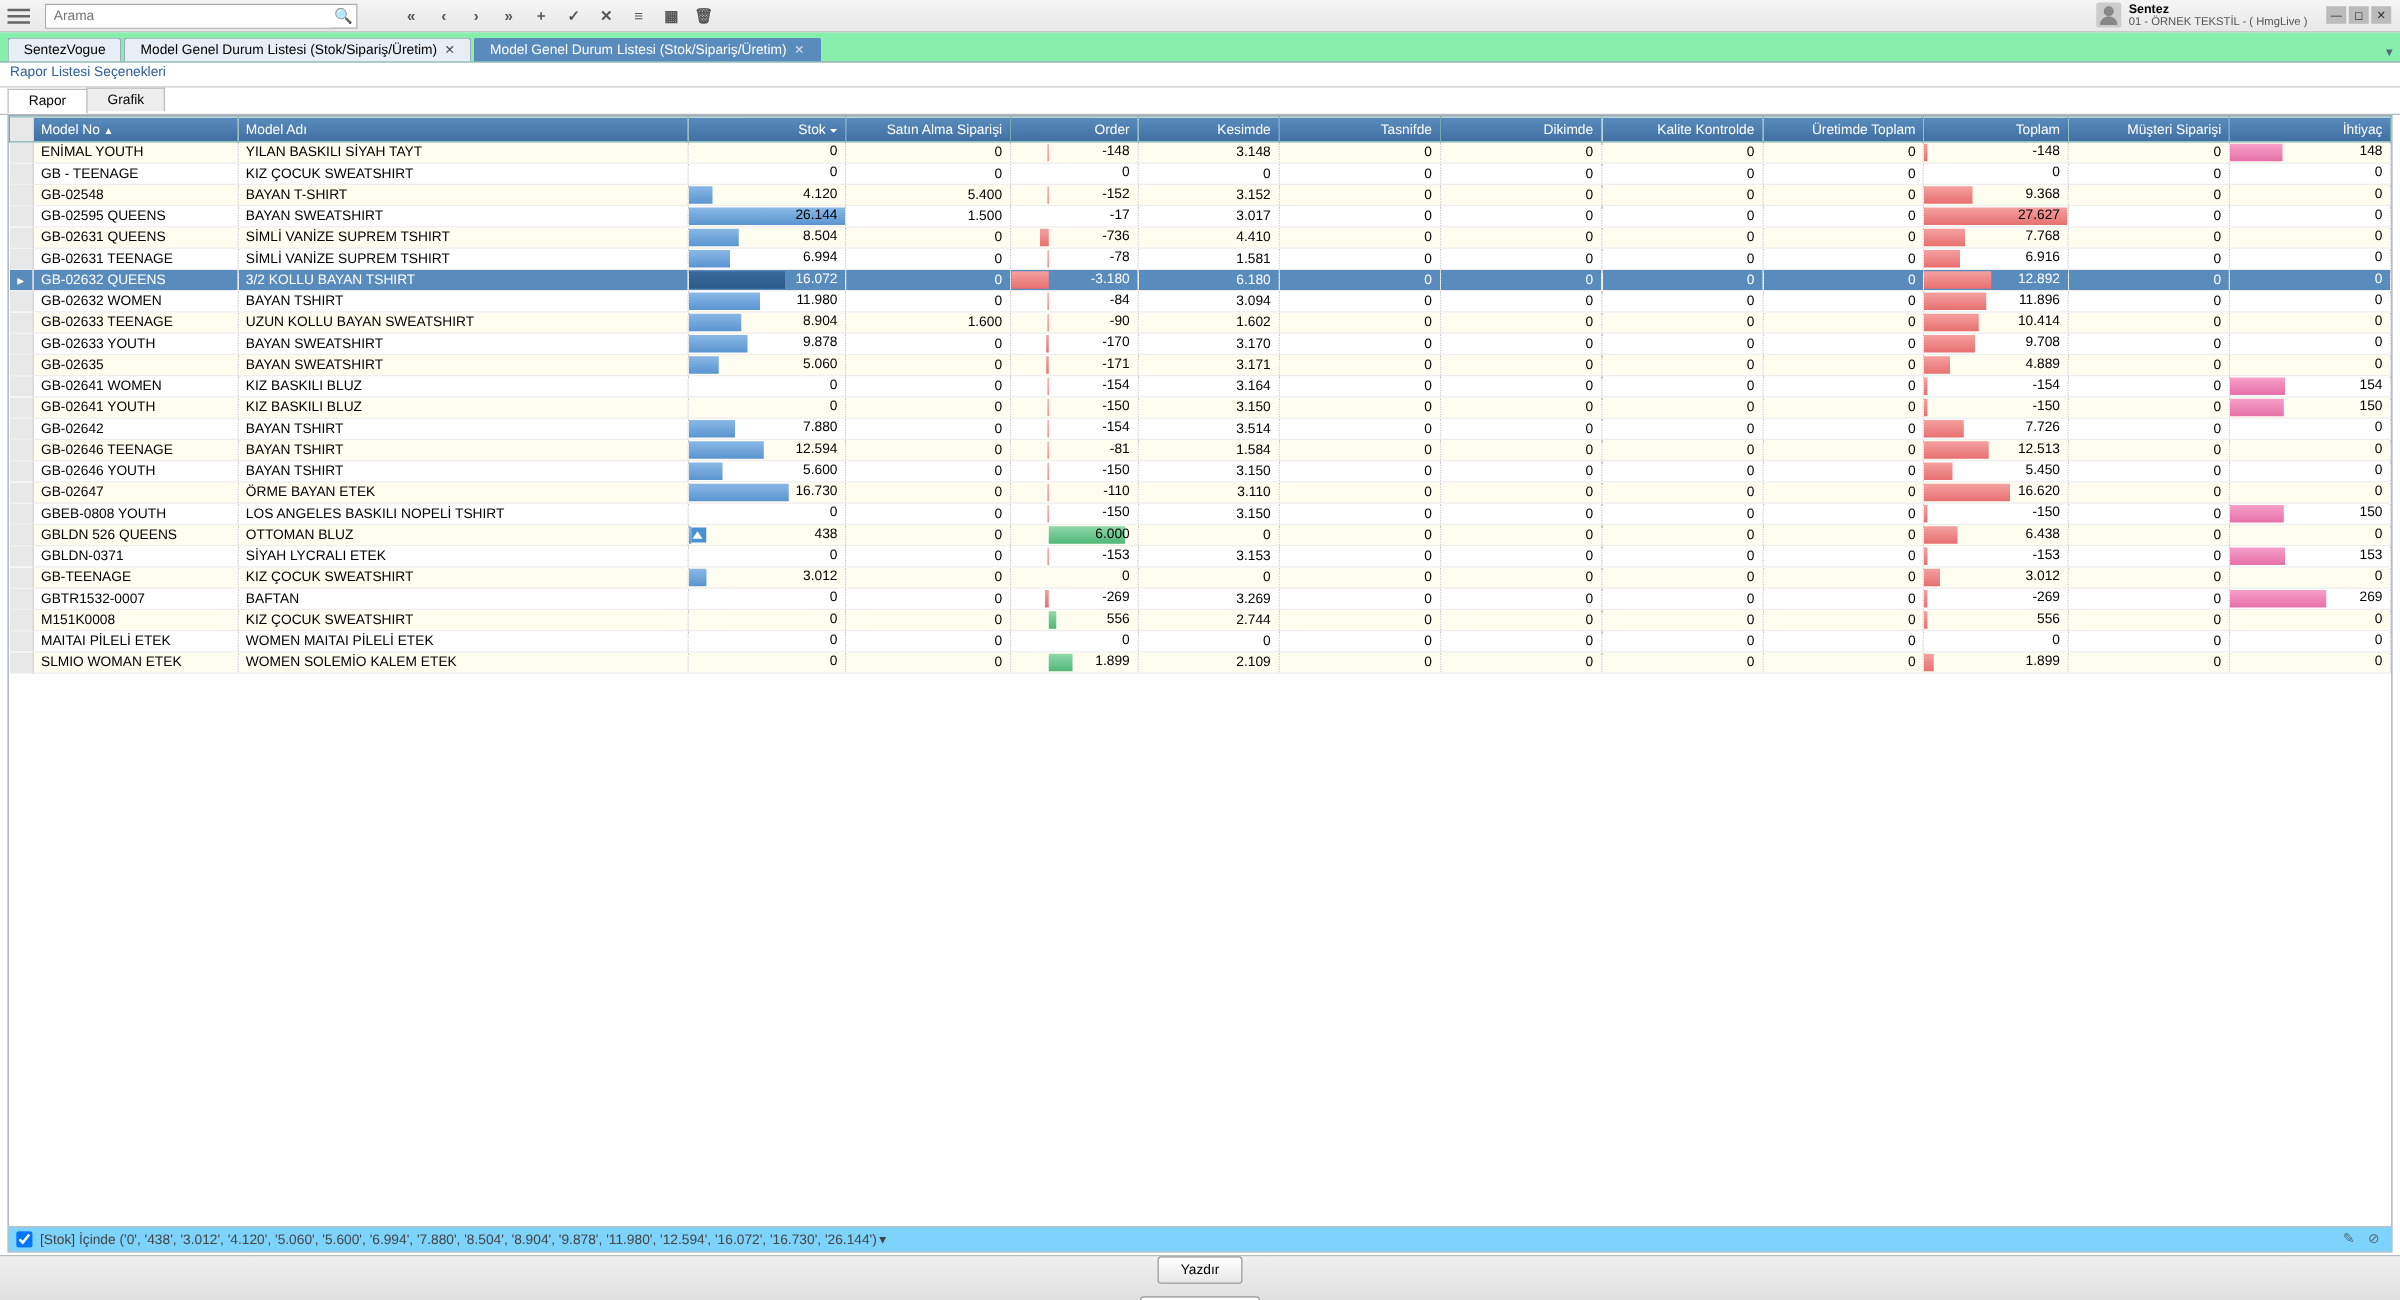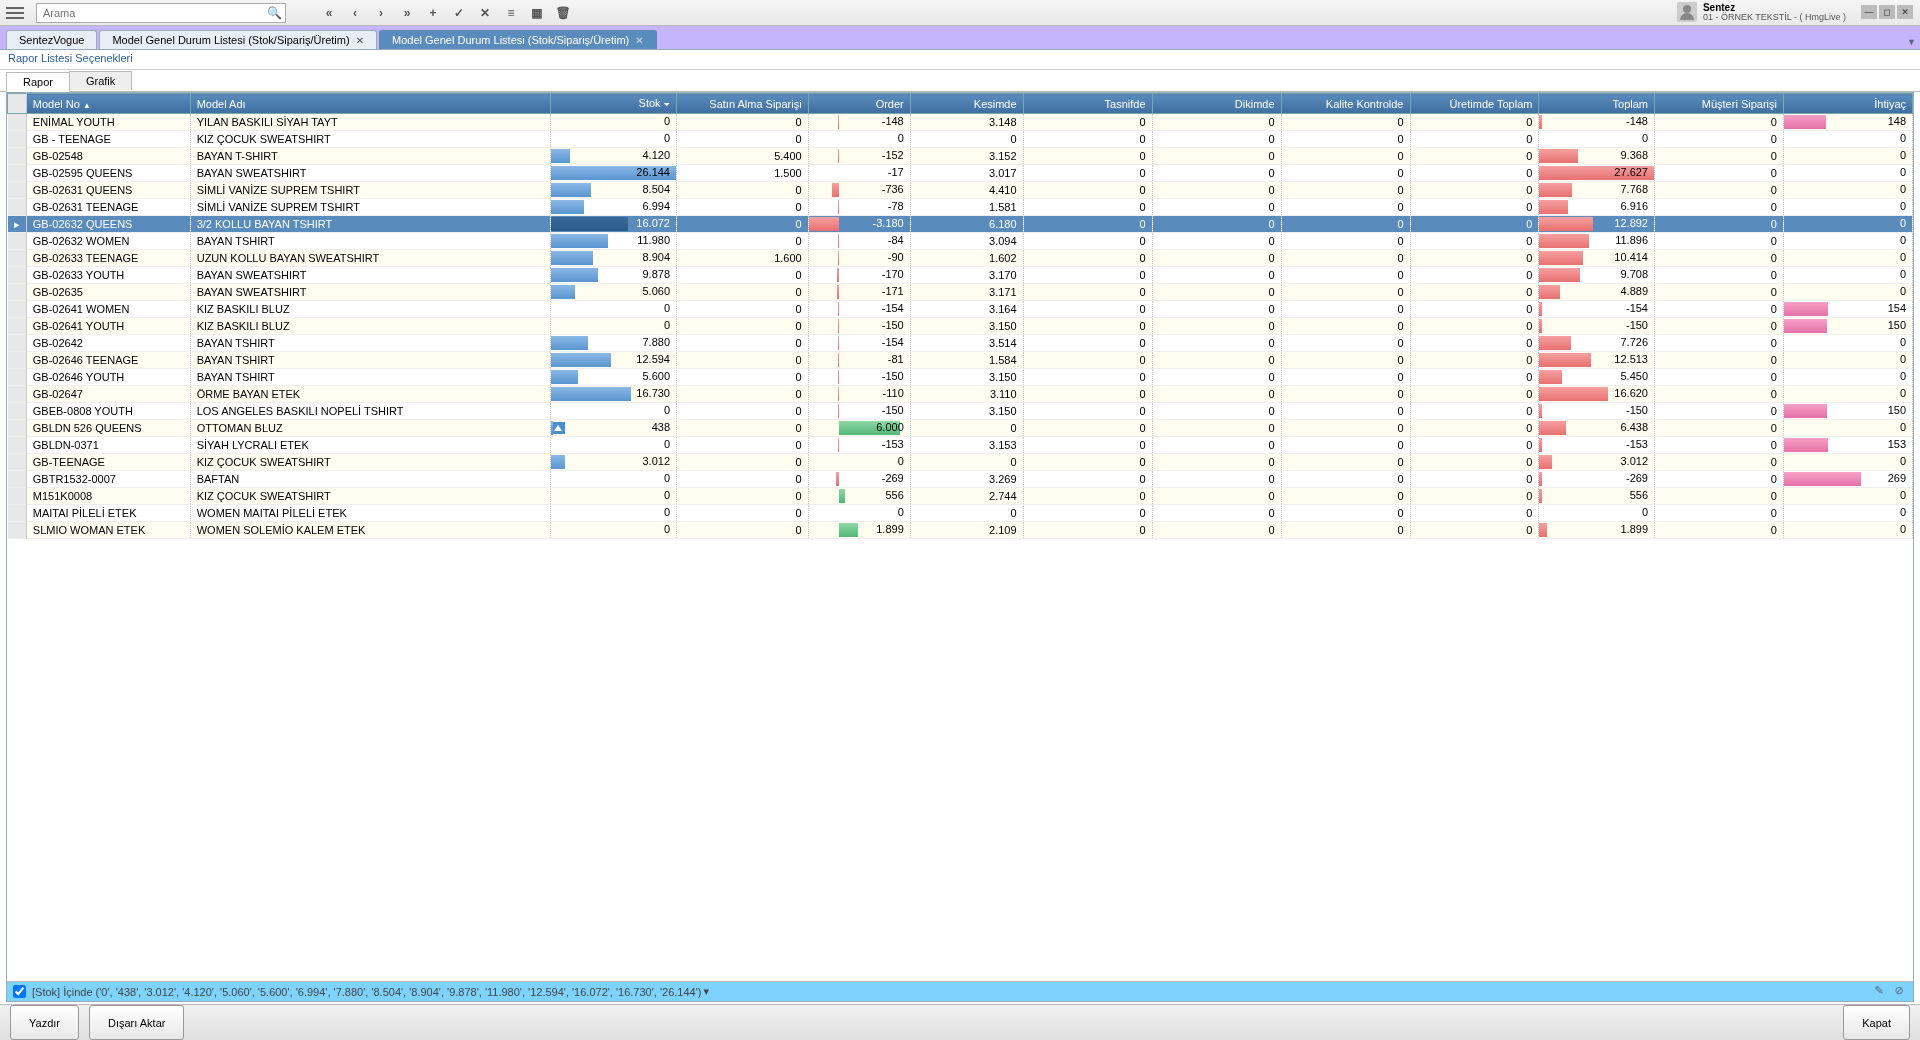--- a/index.html
+++ b/index.html
@@ -18,31 +18,31 @@
 .avatar { width:20px; height:20px; background:#ccc; border-radius:2px; position:relative; }
 .avatar::before { content:""; position:absolute; top:3px; left:6px; width:8px; height:8px; background:#888; border-radius:50%; }
 .avatar::after { content:""; position:absolute; bottom:2px; left:3px; width:14px; height:7px; background:#888; border-radius:7px 7px 0 0; }
 .user-text { line-height:1.1; }
 .user-text .u1 { font-weight:bold; font-size:10px; }
 .user-text .u2 { font-size:9px; color:#555; }
 .winbtns { display:flex; margin-left:8px; }
 .winbtns div { width:16px; height:14px; background:#bbb; margin:0 1px; display:flex; align-items:center; justify-content:center; font-size:9px; color:#333; cursor:pointer; }
 
 
-.tabstrip { height:24px; background:#c4b5fd; border-bottom:1px solid #9ab; display:flex; align-items:flex-end; padding-left:6px; position:relative; }
+.tabstrip { height:24px; background:#86efac; border-bottom:1px solid #9ab; display:flex; align-items:flex-end; padding-left:6px; position:relative; }
 .tabstrip .tab { padding:3px 12px; background:#e8eef5; border:1px solid #9ab; border-bottom:0; margin-right:2px; border-radius:3px 3px 0 0; cursor:pointer; display:flex; align-items:center; gap:6px; font-size:11px; }
 .tabstrip .tab.active { background:#5a8bbd; color:#fff; border-color:#5a8bbd; }
 .tabstrip .tab .x { font-size:10px; opacity:.7; }
 .tabstrip .tail { position:absolute; right:4px; bottom:2px; color:#567; font-size:9px; cursor:pointer; }
 
 
 .optbar { height:20px; background:#fff; border-bottom:1px solid #ccc; padding:2px 8px; color:#2b5f99; font-size:11px; }
 
 
-.subtabs { height:22px; border-bottom:1px solid #bbb; display:flex; align-items:center; padding-left:6px; }
+.subtabs { height:22px; border-bottom:1px solid #bbb; display:flex; align-items:flex-start; padding-left:6px; }
 .subtabs .stab { padding:3px 16px; border:1px solid #bbb; border-bottom:0; background:#eee; margin-right:-1px; cursor:pointer; }
 .subtabs .stab.active { background:#fff; border-bottom:1px solid #fff; position:relative; top:1px; }
 
 
 .gridwrap { position:absolute; top:92px; bottom:38px; left:6px; right:6px; border:1px solid #9ab; background:#fff; display:flex; flex-direction:column; }
 .grid-scroll { flex:1; overflow:auto; }
 table { border-collapse:collapse; width:100%; table-layout:fixed; }
 th { background:linear-gradient(#5a8bbd,#3f6fa0); color:#fff; font-weight:normal; padding:3px 6px; border:1px solid #7aa; font-size:11px; text-align:left; position:sticky; top:0; height:20px; }
 th.num { text-align:right; }
 th .sort { font-size:8px; margin-left:3px; }
@@ -68,21 +68,21 @@
 .arrow-box { position:absolute; left:2px; top:2px; width:12px; height:12px; background:#4a90d0; display:flex; align-items:center; justify-content:center; }
 .arrow-box .arrow-up { border-bottom-color:#fff; }
 
 
 .filterrow { height:20px; background:#7dd3fc; border-top:1px solid #bbb; display:flex; align-items:center; padding:0 6px; font-size:11px; color:#444; }
 .filterrow .chk { margin-right:6px; }
 .filterrow .endicons { margin-left:auto; display:flex; gap:4px; }
 .filterrow .endicons span { width:16px; height:16px; color:#567; text-align:center; cursor:pointer; }
 
 
-.footer { position:absolute; bottom:0; left:0; right:0; height:36px; background:linear-gradient(#f0f0f0,#e0e0e0); border-top:1px solid #bbb; display:flex; padding:0 10px; gap:10px; }
+.footer { position:absolute; bottom:0; left:0; right:0; height:36px; background:linear-gradient(#f0f0f0,#e0e0e0); border-top:1px solid #bbb; display:flex; align-items:center; padding:0 22px; gap:10px;flex-direction:column; }
 .footer button { padding:4px 18px; background:linear-gradient(#fff,#e8e8e8); border:1px solid #999; border-radius:3px; cursor:pointer; }
 .footer .right { margin-left:auto; }
 </style>
 </head>
 <body>
 
 <div class="titlebar">
   <div class="hamburger">
       <span></span>
       <span></span>

